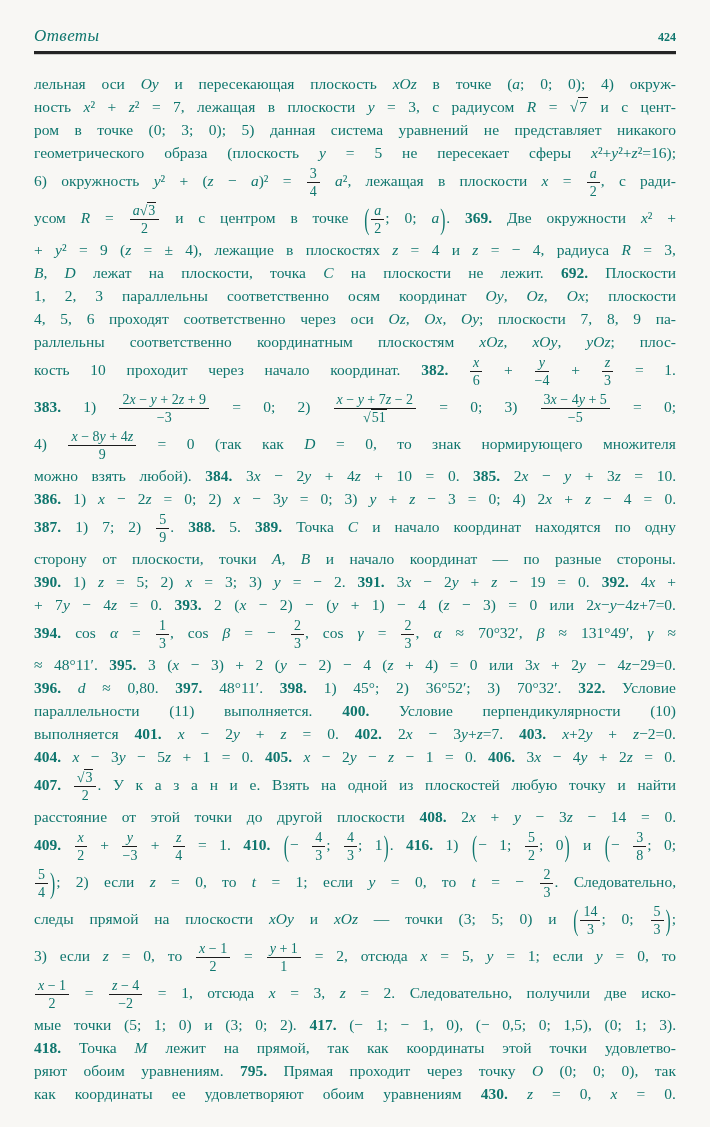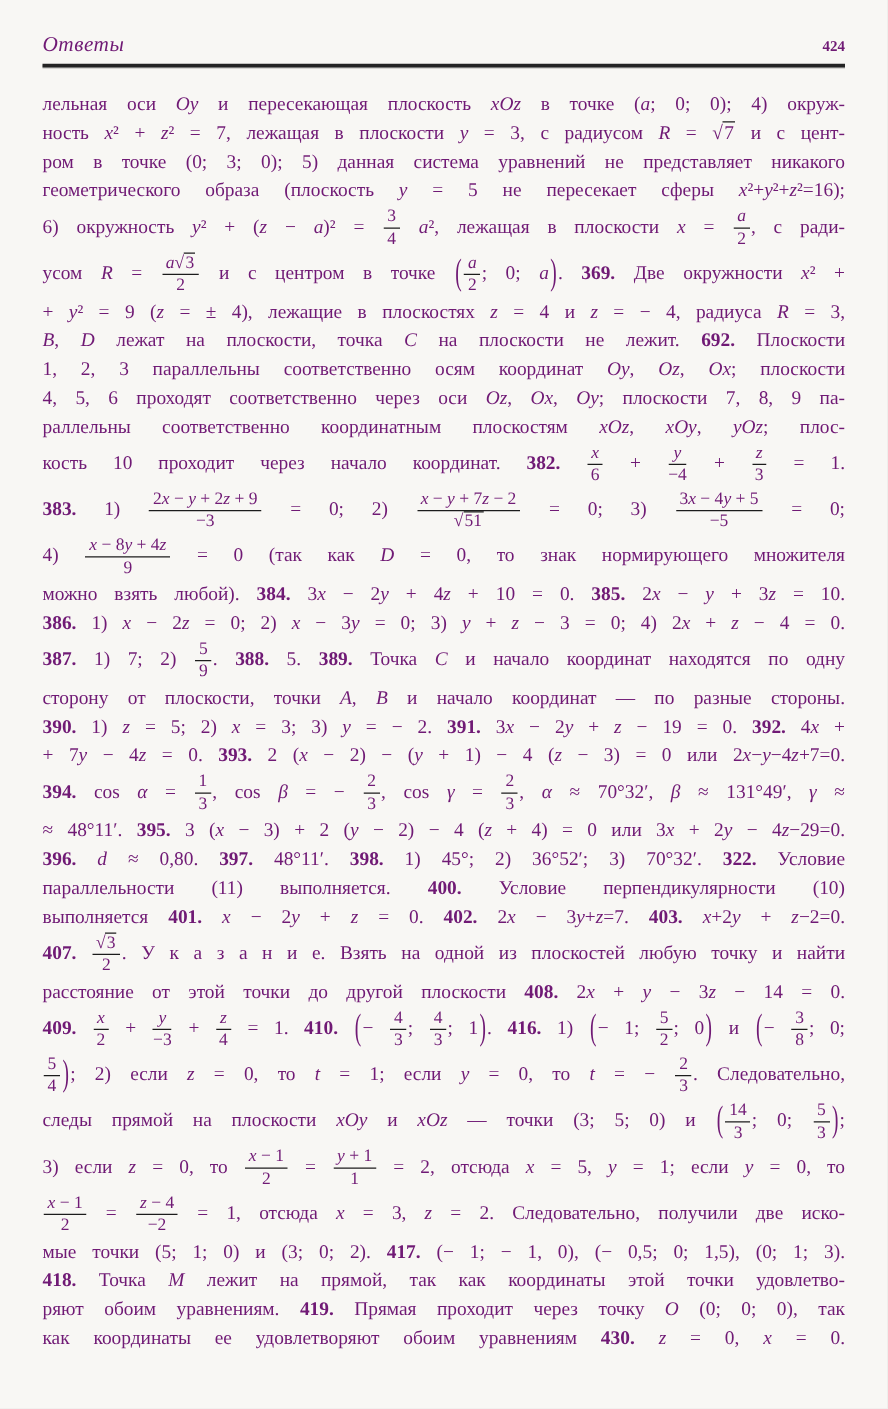--- a/index.html
+++ b/index.html
@@ -1,18 +1,18 @@
 <!DOCTYPE html>
 <html><head>
 <meta charset="utf-8">
 <style>
   html,body{margin:0;padding:0;background:#e9e8e4;}
   .page{
     width:710px;height:1127px;margin:0 auto;box-sizing:border-box;
-    background:#f8f7f4;color:#701a75;overflow:hidden;
+    background:#f8f7f4;color:#0f766e;overflow:hidden;
     padding:26px 34px 0 34px;
     font-family:"Liberation Serif","DejaVu Serif",serif;
     font-size:15.5px;
   }
   .header{display:flex;justify-content:space-between;align-items:baseline;}
   .running-head{font-style:italic;font-size:17px;letter-spacing:.4px;}
   .page-number{font-weight:bold;font-size:12px;}
   .rule{height:3px;background:#242424;margin-top:5px;box-shadow:0 1px 0 rgba(0,0,0,.18);}
   .content{margin-top:18px;}
   .ln{
@@ -62,25 +62,26 @@
       <div class="ln"><b class="pn">386.</b> 1) <i>x</i> − 2<i>z</i> = 0; 2) <i>x</i> − 3<i>y</i> = 0; 3) <i>y</i> + <i>z</i> − 3 = 0; 4) 2<i>x</i> + <i>z</i> − 4 = 0.</div>
       <div class="ln"><b class="pn">387.</b> 1) 7; 2) <span class="fr"><span class="n">5</span><span class="d">9</span></span>. <b class="pn">388.</b> 5. <b class="pn">389.</b> Точка <i>C</i> и начало координат находятся по одну</div>
       <div class="ln">сторону от плоскости, точки <i>A</i>, <i>B</i> и начало координат — по разные стороны.</div>
       <div class="ln"><b class="pn">390.</b> 1) <i>z</i> = 5; 2) <i>x</i> = 3; 3) <i>y</i> = − 2. <b class="pn">391.</b> 3<i>x</i> − 2<i>y</i> + <i>z</i> − 19 = 0. <b class="pn">392.</b> 4<i>x</i> +</div>
       <div class="ln">+ 7<i>y</i> − 4<i>z</i> = 0. <b class="pn">393.</b> 2 (<i>x</i> − 2) − (<i>y</i> + 1) − 4 (<i>z</i> − 3) = 0 или 2<i>x</i>−<i>y</i>−4<i>z</i>+7=0.</div>
       <div class="ln"><b class="pn">394.</b> cos <i>α</i> = <span class="fr"><span class="n">1</span><span class="d">3</span></span>, cos <i>β</i> = − <span class="fr"><span class="n">2</span><span class="d">3</span></span>, cos <i>γ</i> = <span class="fr"><span class="n">2</span><span class="d">3</span></span>, <i>α</i> ≈ 70°32′, <i>β</i> ≈ 131°49′, <i>γ</i> ≈</div>
       <div class="ln">≈ 48°11′. <b class="pn">395.</b> 3 (<i>x</i> − 3) + 2 (<i>y</i> − 2) − 4 (<i>z</i> + 4) = 0 или 3<i>x</i> + 2<i>y</i> − 4<i>z</i>−29=0.</div>
       <div class="ln"><b class="pn">396.</b> <i>d</i> ≈ 0,80. <b class="pn">397.</b> 48°11′. <b class="pn">398.</b> 1) 45°; 2) 36°52′; 3) 70°32′. <b class="pn">322.</b> Условие</div>
       <div class="ln">параллельности (11) выполняется. <b class="pn">400.</b> Условие перпендикулярности (10)</div>
       <div class="ln">выполняется <b class="pn">401.</b> <i>x</i> − 2<i>y</i> + <i>z</i> = 0. <b class="pn">402.</b> 2<i>x</i> − 3<i>y</i>+<i>z</i>=7. <b class="pn">403.</b> <i>x</i>+2<i>y</i> + <i>z</i>−2=0.</div>
+      <div class="ln"><b class="pn">404.</b> <i>x</i> − 3<i>y</i> − 5<i>z</i> + 1 = 0. <b class="pn">405.</b> <i>x</i> − 2<i>y</i> − <i>z</i> − 1 = 0. <b class="pn">406.</b> 3<i>x</i> − 4<i>y</i> + 2<i>z</i> = 0.</div>
       <div class="ln"><b class="pn">407.</b> <span class="fr"><span class="n"><span class="sq">√<span class="rad">3</span></span></span><span class="d">2</span></span>. У к а з а н и е. Взять на одной из плоскостей любую точку и найти</div>
       <div class="ln">расстояние от этой точки до другой плоскости <b class="pn">408.</b> 2<i>x</i> + <i>y</i> − 3<i>z</i> − 14 = 0.</div>
       <div class="ln"><b class="pn">409.</b> <span class="fr"><span class="n"><i>x</i></span><span class="d">2</span></span> + <span class="fr"><span class="n"><i>y</i></span><span class="d">−3</span></span> + <span class="fr"><span class="n"><i>z</i></span><span class="d">4</span></span> = 1. <b class="pn">410.</b> <span class="bp">(</span>− <span class="fr"><span class="n">4</span><span class="d">3</span></span>; <span class="fr"><span class="n">4</span><span class="d">3</span></span>; 1<span class="bp">)</span>. <b class="pn">416.</b> 1) <span class="bp">(</span>− 1; <span class="fr"><span class="n">5</span><span class="d">2</span></span>; 0<span class="bp">)</span> и <span class="bp">(</span>− <span class="fr"><span class="n">3</span><span class="d">8</span></span>; 0;</div>
       <div class="ln"><span class="fr"><span class="n">5</span><span class="d">4</span></span><span class="bp">)</span>; 2) если <i>z</i> = 0, то <i>t</i> = 1; если <i>y</i> = 0, то <i>t</i> = − <span class="fr"><span class="n">2</span><span class="d">3</span></span>. Следовательно,</div>
       <div class="ln">следы прямой на плоскости <i>xOy</i> и <i>xOz</i> — точки (3; 5; 0) и <span class="bp">(</span><span class="fr"><span class="n">14</span><span class="d">3</span></span>; 0; <span class="fr"><span class="n">5</span><span class="d">3</span></span><span class="bp">)</span>;</div>
       <div class="ln">3) если <i>z</i> = 0, то <span class="fr"><span class="n"><i>x</i> − 1</span><span class="d">2</span></span> = <span class="fr"><span class="n"><i>y</i> + 1</span><span class="d">1</span></span> = 2, отсюда <i>x</i> = 5, <i>y</i> = 1; если <i>y</i> = 0, то</div>
       <div class="ln"><span class="fr"><span class="n"><i>x</i> − 1</span><span class="d">2</span></span> = <span class="fr"><span class="n"><i>z</i> − 4</span><span class="d">−2</span></span> = 1, отсюда <i>x</i> = 3, <i>z</i> = 2. Следовательно, получили две иско-</div>
       <div class="ln">мые точки (5; 1; 0) и (3; 0; 2). <b class="pn">417.</b> (− 1; − 1, 0), (− 0,5; 0; 1,5), (0; 1; 3).</div>
       <div class="ln"><b class="pn">418.</b> Точка <i>M</i> лежит на прямой, так как координаты этой точки удовлетво-</div>
-      <div class="ln">ряют обоим уравнениям. <b class="pn">419.</b> Прямая проходит через точку <i>O</i> (0; 0; 0), так</div>
+      <div class="ln">ряют обоим уравнениям. <b class="pn">795.</b> Прямая проходит через точку <i>O</i> (0; 0; 0), так</div>
       <div class="ln">как координаты ее удовлетворяют обоим уравнениям <b class="pn">430.</b> <i>z</i> = 0, <i>x</i> = 0.</div>
     </div>
 </div>
 
 </body></html>

